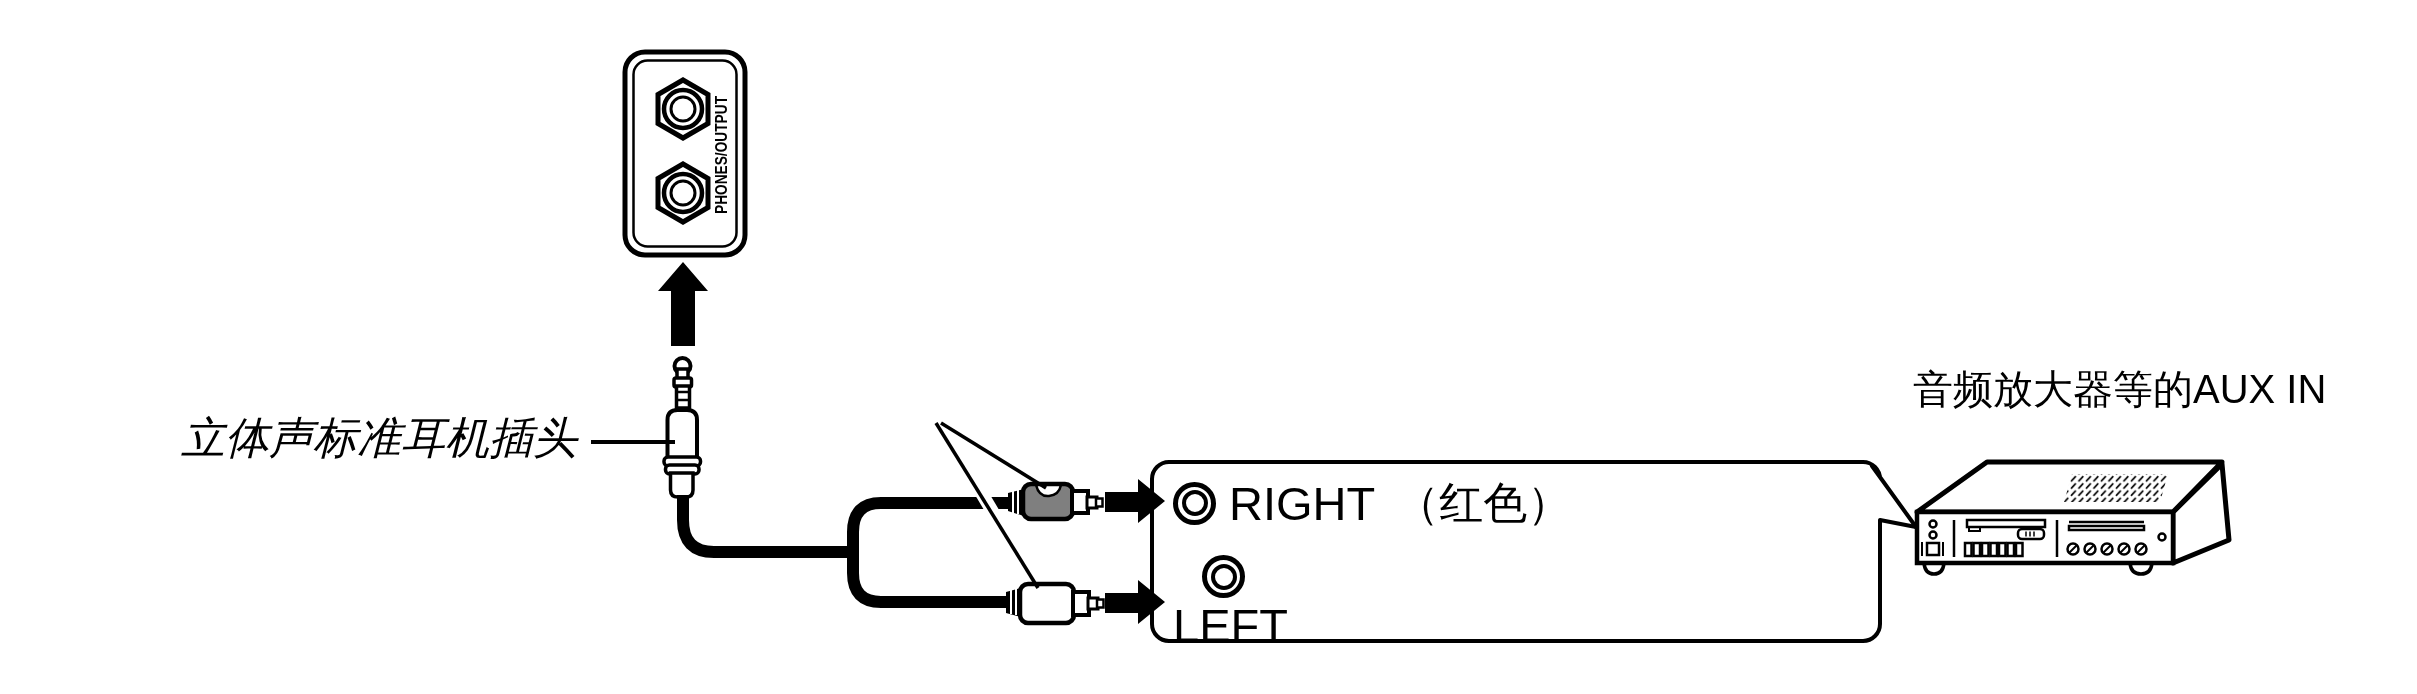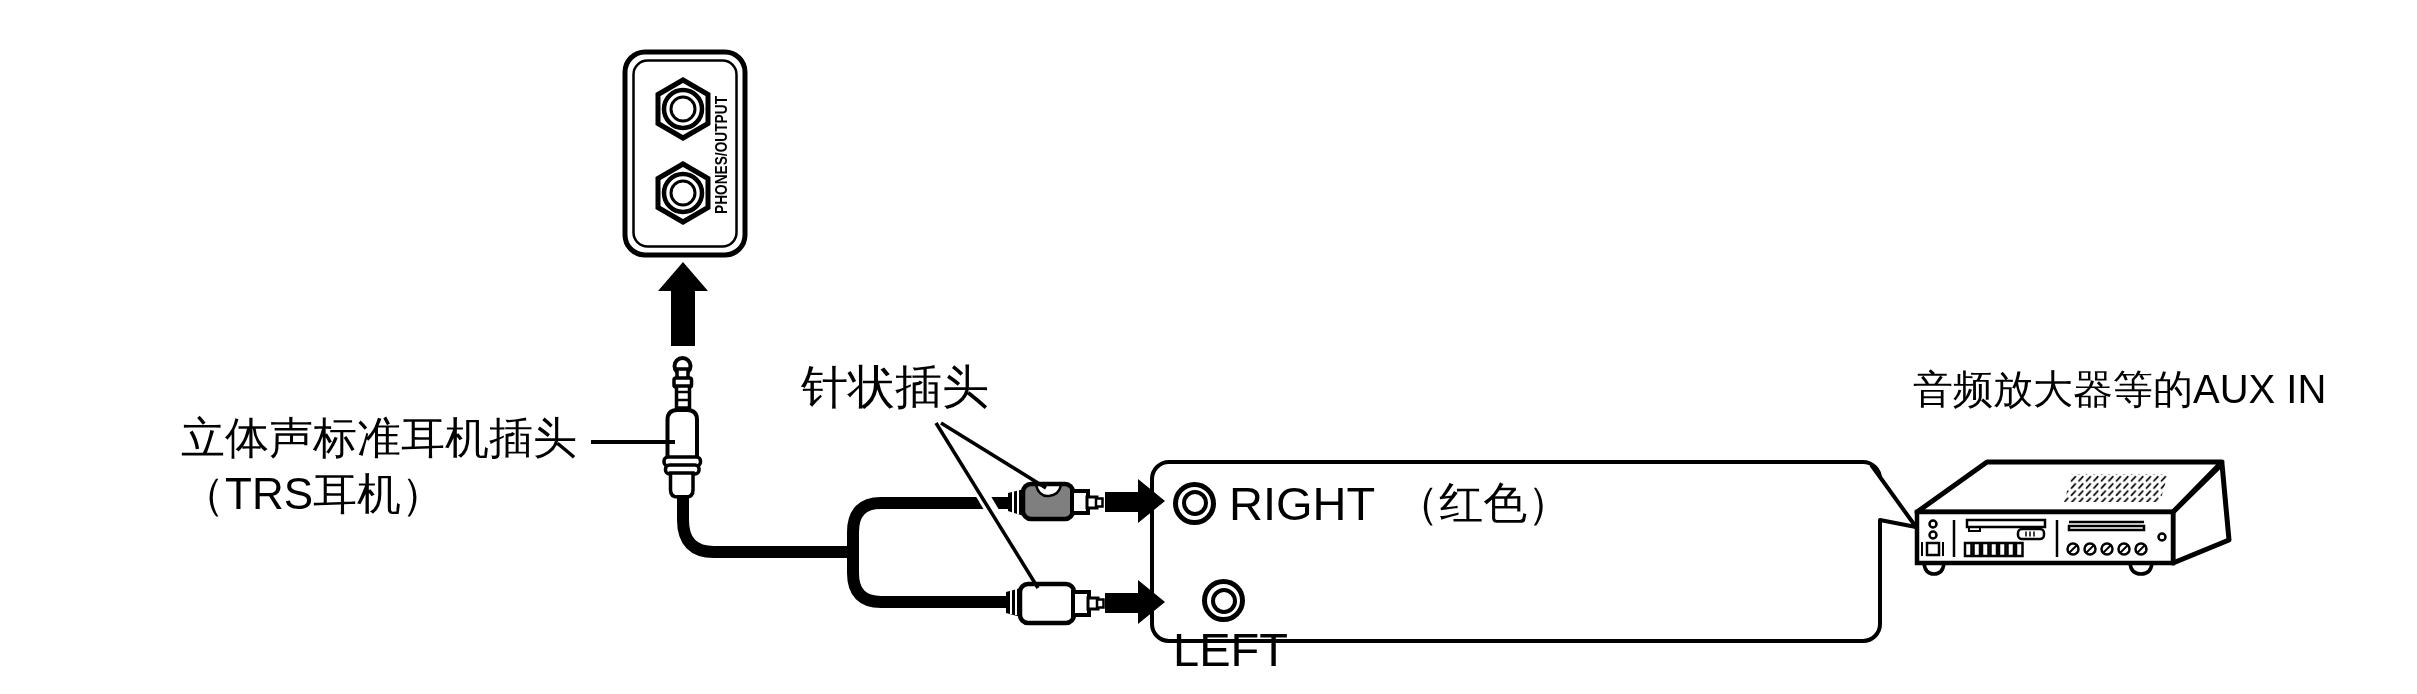--- a/index.html
+++ b/index.html
@@ -8,29 +8,29 @@
     width:2417px;height:694px;
     background:#fff;
     overflow:hidden;
     font-family:"Liberation Sans","DejaVu Sans",sans-serif;
     color:#000;
   }
   .art{position:absolute;left:0;top:0;}
   .label{position:absolute;white-space:nowrap;}
   .label-trs{
     top:410px;right:1840px;
-    text-align:left;
-    font-size:44px;line-height:56px;
+    text-align:right;
+    font-size:44px;line-height:56px;font-style:italic;
   }
   .label-trs .l2{padding-right:10px;}
   .label-pin{left:801px;top:356px;font-size:47px;}
   .label-aux{left:1913px;top:362px;font-size:40px;}
   .jack-row{
     position:absolute;left:1173px;height:50px;
-    display:flex;align-items:center;white-space:nowrap;
+    display:flex;align-items:center;white-space:nowrap;justify-content:center;
   }
   .row-right{top:478px;}
   .row-left{top:579px;flex-direction:column;}
   .jack-icon{
     width:43px;height:43px;box-sizing:border-box;
     border:5px solid #000;border-radius:50%;
     display:flex;align-items:center;justify-content:center;
     margin-right:13px;flex:0 0 auto;
   }
   .jack-icon-inner{
@@ -172,24 +172,22 @@
     </g>
 
     <g stroke="#000" stroke-width="4" stroke-linecap="round">
       <line x1="1872" y1="466" x2="1916" y2="527"></line>
       <line x1="1880" y1="520" x2="1916" y2="527"></line>
     </g>
   </svg>
 
   <div class="label label-trs">
     <div class="l1">立体声标准耳机插头</div>
-    <div class="l2">（TRS耳机）</div>
   </div>
 
-  <div class="label label-pin">针状插头</div>
 
   <div class="label label-aux">音频放大器等的AUX IN</div>
 
   <div class="jack-row row-right">
     <span class="jack-icon">
       <span class="jack-icon-inner"></span>
     </span>
     <span class="jack-name">RIGHT</span>
     <span class="jack-color">（红色）</span>
   </div>

